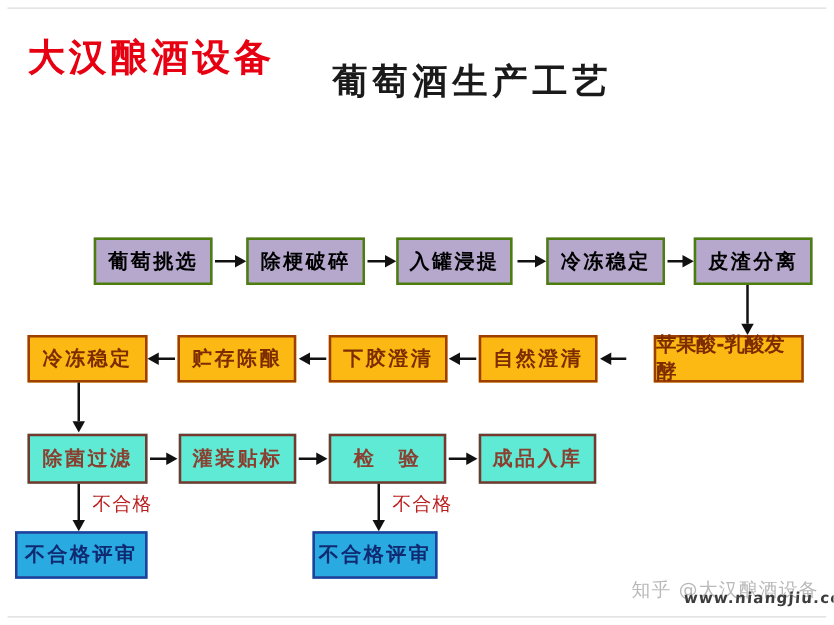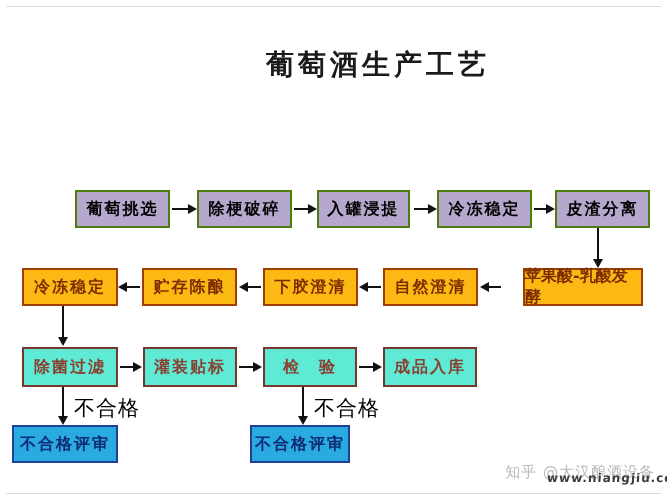--- a/index.html
+++ b/index.html
@@ -17,32 +17,33 @@
   .green{background:#5eead4;border:2px solid #74382c;color:#8a4030;}
   .cyan{background:#29abe2;border:2px solid #224099;color:#102a72;}
   .hline{position:absolute;height:2px;background:#111;}
   .vline{position:absolute;width:2px;background:#111;}
   .ah-right{position:absolute;width:0;height:0;border-top:5px solid transparent;
             border-bottom:5px solid transparent;border-left:9px solid #111;}
   .ah-left{position:absolute;width:0;height:0;border-top:5px solid transparent;
            border-bottom:5px solid transparent;border-right:9px solid #111;}
   .ah-down{position:absolute;width:0;height:0;border-left:5px solid transparent;
            border-right:5px solid transparent;border-top:9px solid #111;}
-  .fail{position:absolute;font-size:21px;color:#000000;letter-spacing:1px;}
+  .fail{position:absolute;font-size:15px;color:#b91c1c;letter-spacing:1px;}
   .wm-zhihu{position:absolute;right:12px;top:463px;font-size:15px;color:#b9b9b9;letter-spacing:1px;}
   .wm-url{position:absolute;left:547px;top:471px;font-size:12px;font-weight:bold;color:#3c3c3c;
           letter-spacing:1px;transform:skewX(-4deg);}
 </style>
 </head>
 <body>
 
 <div id="page">
   <div class="hairline" style="top:6px"></div>
   <div class="hairline" style="top:493px"></div>
 
+  <div class="logo">大汉酿酒设备</div>
   <div class="title">葡萄酒生产工艺</div>
 
   <div class="node purple" style="left:75px;top:190px;width:95px">葡萄挑选</div>
   <div class="node purple" style="left:197px;top:190px;width:95px">除梗破碎</div>
   <div class="node purple" style="left:317px;top:190px;width:93px">入罐浸提</div>
   <div class="node purple" style="left:437px;top:190px;width:95px">冷冻稳定</div>
   <div class="node purple" style="left:555px;top:190px;width:95px">皮渣分离</div>
 
   <div class="hline" style="left:172px;top:208px;width:17px"></div>
   <div class="ah-right" style="left:188px;top:204px"></div>

